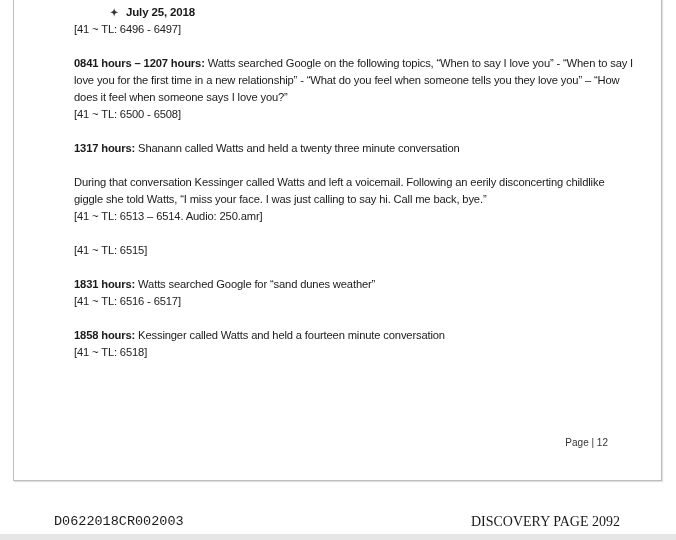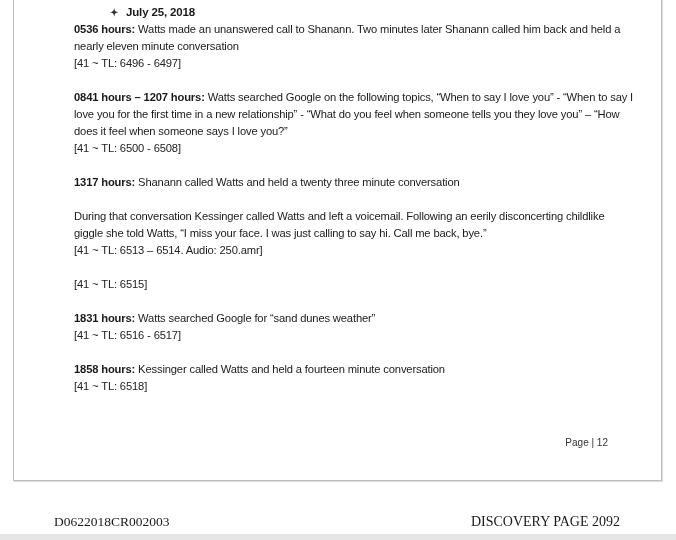--- a/index.html
+++ b/index.html
@@ -65,21 +65,21 @@
       position: absolute;
       right: 68px;
       top: 437px;
       font-size: 10px;
       color: #333;
     }
     .bates-left {
       position: absolute;
       left: 54px;
       top: 514px;
-      font-family: Liberation Serif, serif;
+      font-family: Liberation Mono, monospace;
       font-size: 13.5px;
       color: #1a1a1a;
     }
     .bates-right {
       position: absolute;
       right: 56px;
       top: 514px;
       font-family: "Liberation Serif", serif;
       font-size: 14px;
       color: #1a1a1a;
@@ -97,21 +97,20 @@
 <body>
 
 <div class="page-box"></div>
 
 <div class="content">
   <div class="date-line">
     <span class="bullet">✦</span><span>July 25, 2018</span>
   </div>
 
   <div class="entry">
-    <p><span class="time">0536 hours:</span><span> Watts made an unanswered call to Shanann. Two minutes later Shanann called him back and held a nearly eleven minute conversation</span></p>
     <p class="ref">[41 ~ TL: 6496 - 6497]</p>
   </div>
 
   <div class="entry">
     <p><span class="time">0841 hours – 1207 hours:</span><span> Watts searched Google on the following topics, “When to say I love you” - “When to say I love you for the first time in a new relationship” - “What do you feel when someone tells you they love you” – “How does it feel when someone says I love you?”</span></p>
     <p class="ref">[41 ~ TL: 6500 - 6508]</p>
   </div>
 
   <div class="entry">
     <p><span class="time">1317 hours:</span><span> Shanann called Watts and held a twenty three minute conversation</span></p>

